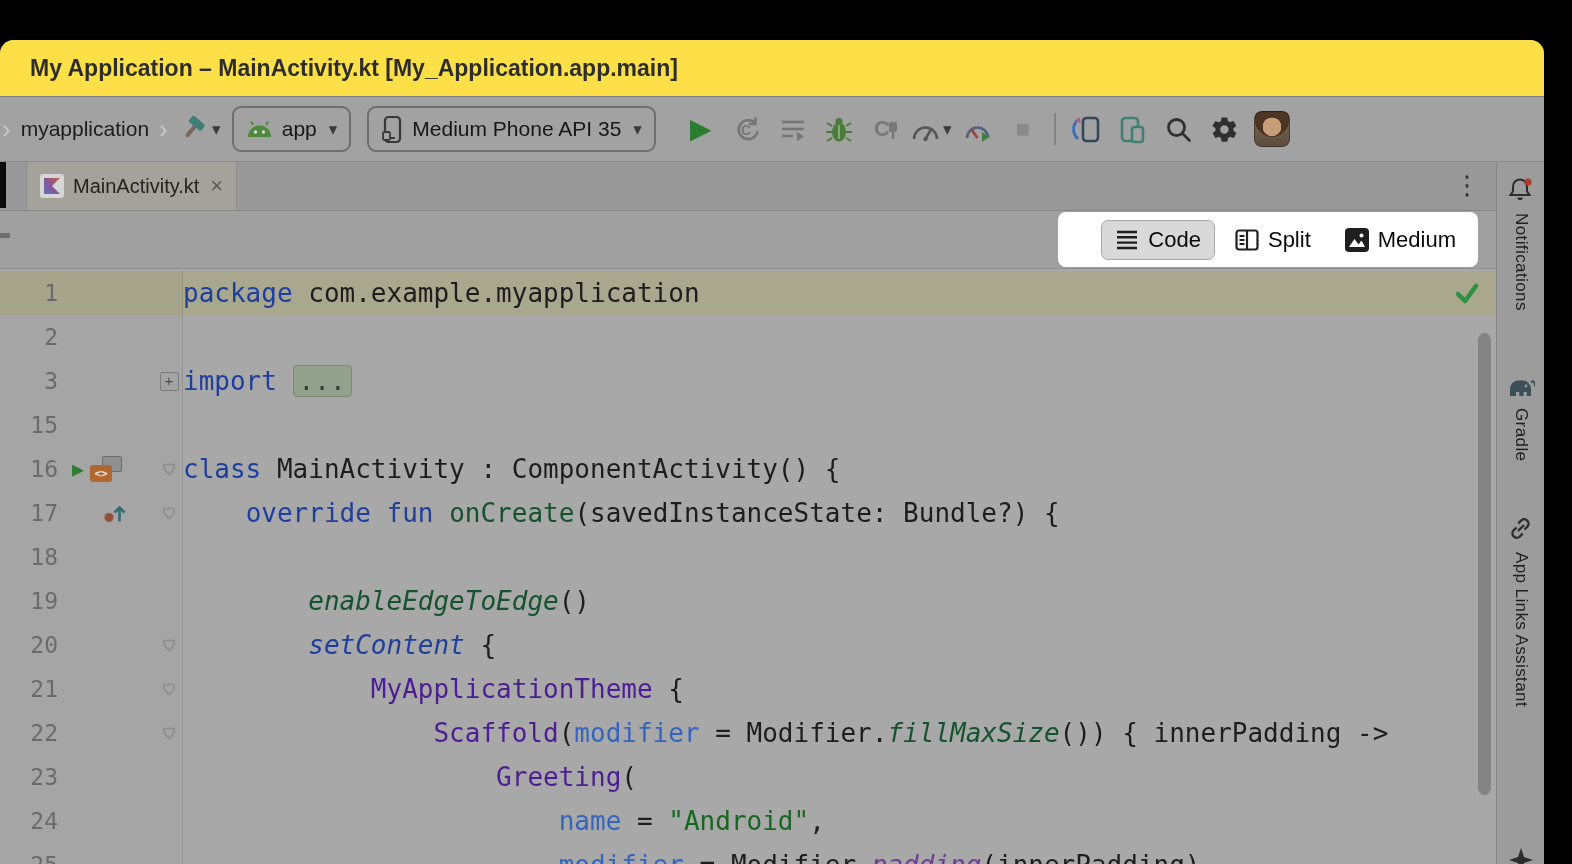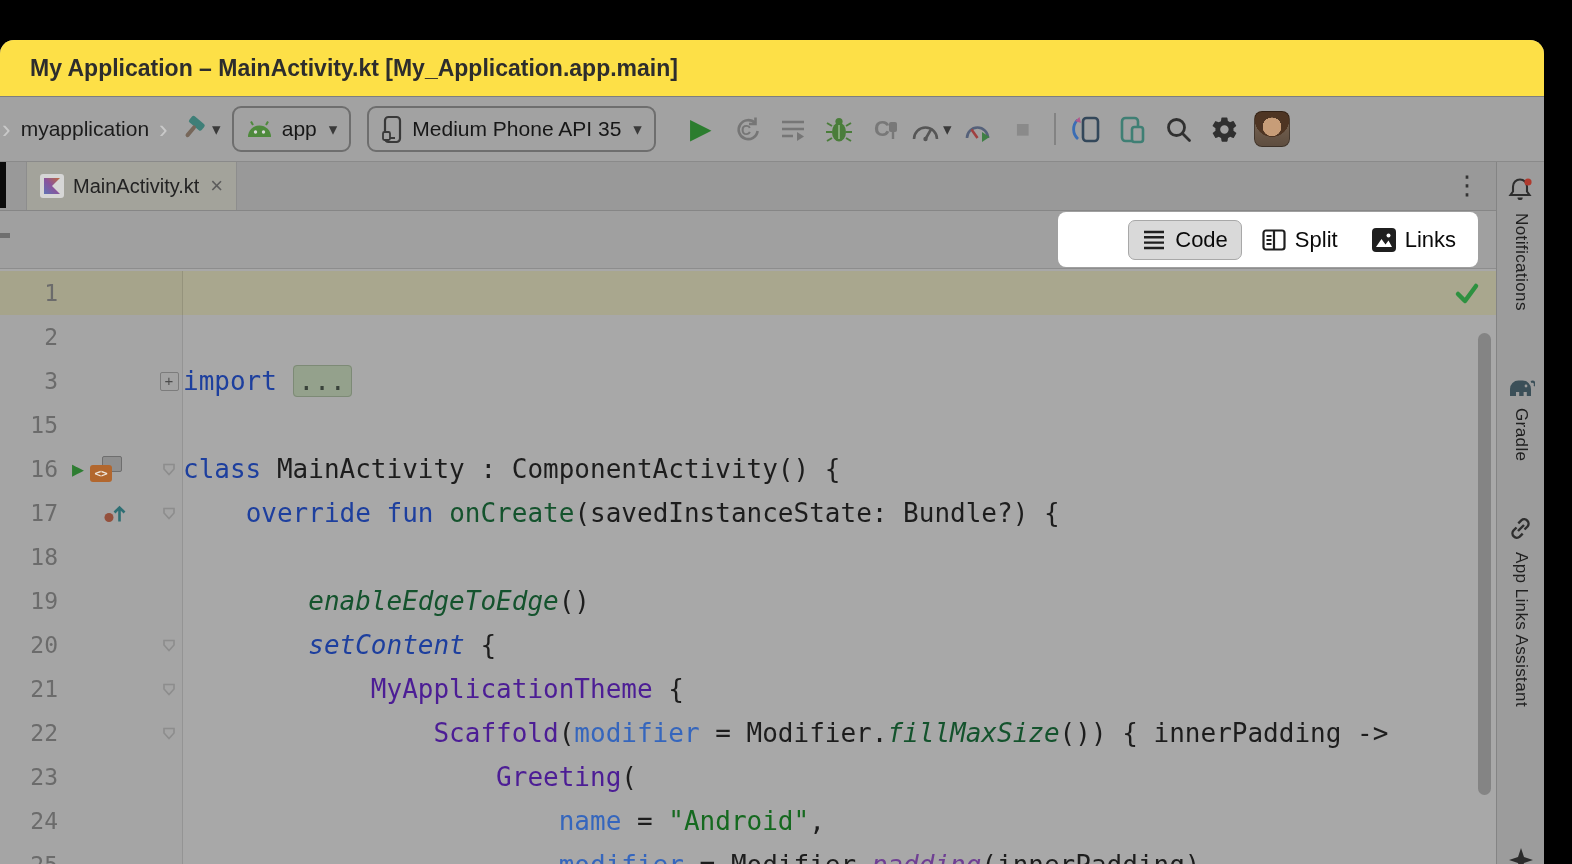--- a/index.html
+++ b/index.html
@@ -296,33 +296,34 @@
                 </g>
               </svg>
             <span class="mlabel">Split</span>
           </div>
           <div class="mode">
             <svg width="24" height="24">
                 <rect width="24" height="24" rx="4" fill="#1f1f1f"></rect>
                 <path d="M4 19 l5.5 -8 4 5.5 3 -4 3.5 6.5 z" fill="#fff"></path>
                 <circle cx="16.5" cy="7.5" r="2" fill="#fff"></circle>
               </svg>
-            <span class="mlabel">Links</span>
+            <span class="mlabel">Medium</span>
           </div>
         </div>
       </div>
 
       <div class="editor">
         <div id="code-lines">
             <div class="line caret-line">
               <span class="gutter">
                 <span class="num">1</span>
                 <span class="gicons"></span>
                 <span class="foldcol"></span>
               </span>
+              <span class="codetext"><span class="tok-kw">package</span><span class="tok-p"> com.example.myapplication</span></span>
               <span class="inspect-check">
                 <svg width="26" height="24">
                   <path d="M4 13 l7 7 L22 5" fill="none" stroke="#2e9140" stroke-width="4.5" stroke-linecap="round" stroke-linejoin="round"></path>
                 </svg>
               </span>
             </div>
             <div class="line">
               <span class="gutter">
                 <span class="num">2</span>
                 <span class="gicons"></span>

